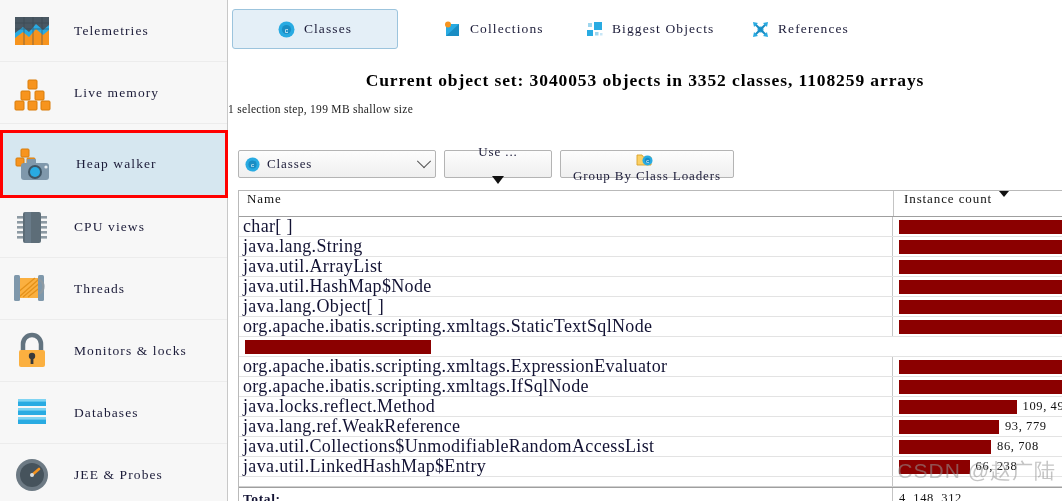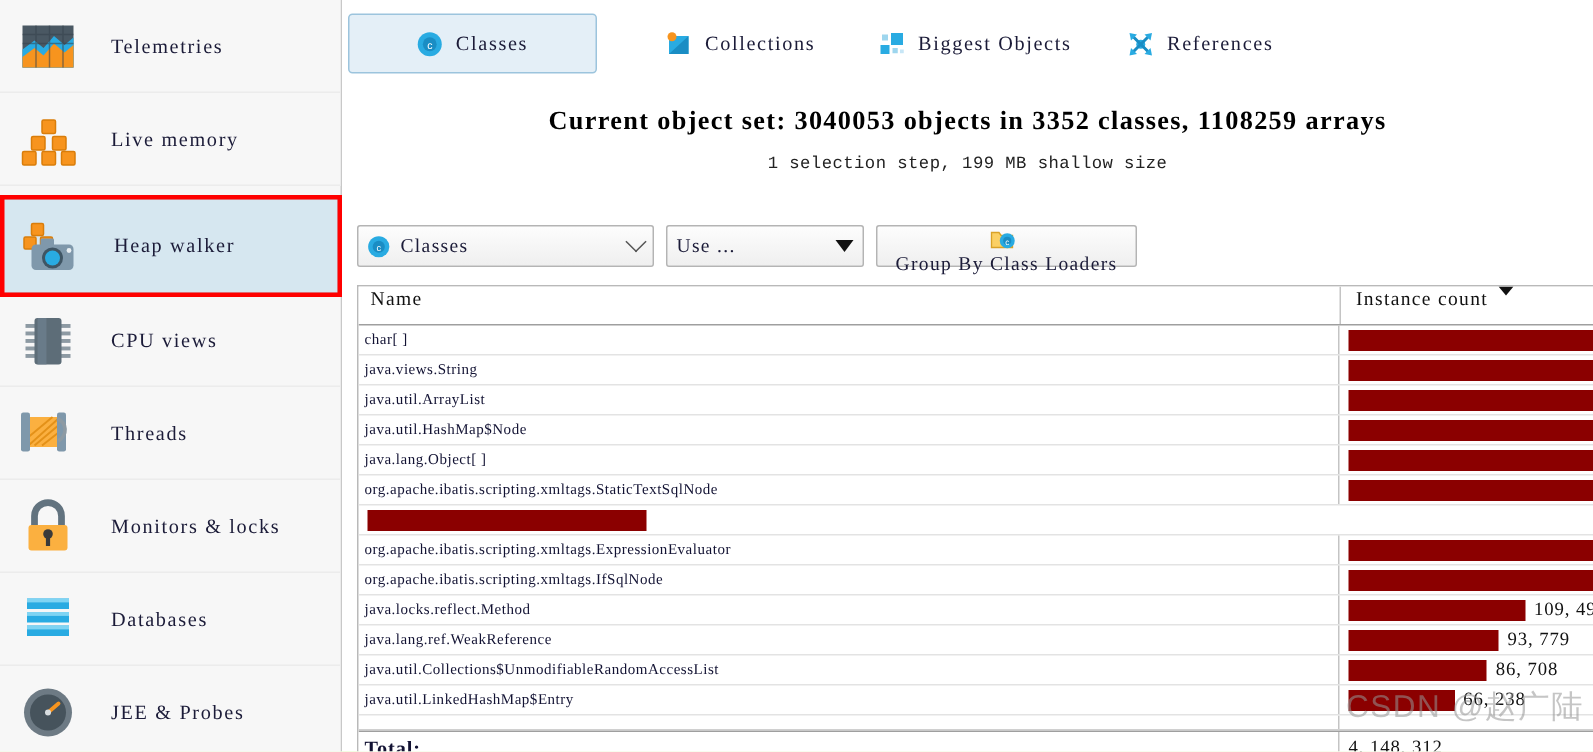--- a/index.html
+++ b/index.html
@@ -7,21 +7,21 @@
     margin: 0; padding: 0;
     width: 1062px; height: 501px;
     overflow: hidden;
     background: #ffffff;
     font-family: "Liberation Serif", serif;
   }
   #app {
     position: relative;
     width: 1062px; height: 501px;
     display: flex;
-    background: #bef264;
+    background: #0f766e;
   }
 
   
   #sidebar {
     position: relative;
     width: 228px;
     height: 501px;
     background: #f7f7f7;
     border-right: 1px solid #c8c8c8;
     flex: 0 0 228px;
@@ -115,25 +115,24 @@
     font-size: 17.5px;
     font-weight: bold;
     color: #000000;
     letter-spacing: 0.9px;
     font-family: "Liberation Serif", serif;
   }
   #subline {
     position: absolute;
     left: 0; top: 103px;
     width: 834px;
-    text-align: center;
     font-size: 11.5px;
     color: #222222;
     letter-spacing: 0.3px;
-    font-family: Liberation Mono, monospace;
+    font-family: Liberation Serif, serif;
   }
 
   
   #toolbar {
     position: absolute;
     left: 10px; top: 150px;
     display: flex;
     align-items: center;
     gap: 8px;
   }
@@ -142,21 +141,21 @@
     background: linear-gradient(#fdfdfd, #efefef);
     border: 1px solid #b4b4b4;
     border-radius: 2px;
     display: flex;
     align-items: center;
     padding: 0 6px;
     cursor: pointer;
     font-family: "Liberation Serif", serif;
   }
   #combo-classes { width: 198px; justify-content: space-between; }
-  #combo-use { width: 132px; justify-content: space-between; gap: 16px; }
+  #combo-use { width: 108px; justify-content: center; gap: 16px; flex-direction: column; }
   #btn-group { height: 28px; padding: 0 12px; flex-direction: column; }
   .combo-text {
     font-size: 13px;
     color: #1b1b38;
     letter-spacing: 0.9px;
     white-space: nowrap;
   }
   .chev {
     width: 10px; height: 10px;
     border-right: 1.6px solid #555;
@@ -211,21 +210,21 @@
   .trow {
     position: relative;
     height: 20px;
     border-bottom: 1px solid #e3e3e3;
     display: flex;
   }
   .cell-name {
     width: 654px;
     flex: 0 0 654px;
     padding-left: 4px;
-    font-size: 10px;
+    font-size: 18px;
     color: #121233;
     letter-spacing: 0.35px;
     line-height: 19px;
     font-family: "Liberation Serif", serif;
     white-space: nowrap;
     overflow: hidden;
     border-right: 1px solid #c4c4c4;
   }
   .cell-bar {
     position: relative;
@@ -535,21 +534,21 @@
 
       <div id="tbody">
           <div class="trow">
             <div class="cell-name">char[ ]</div>
             <div class="cell-bar">
               <div class="bar" style="width: 392px; background: rgb(139, 0, 0);"></div>
               <span class="barval"></span>
             </div>
           </div>
           <div class="trow">
-            <div class="cell-name">java.views.String</div>
+            <div class="cell-name">java.lang.String</div>
             <div class="cell-bar">
               <div class="bar" style="width: 392px; background: rgb(139, 0, 0);"></div>
               <span class="barval"></span>
             </div>
           </div>
           <div class="trow">
             <div class="cell-name">java.util.ArrayList</div>
             <div class="cell-bar">
               <div class="bar" style="width: 315.56px; background: rgb(139, 0, 0);"></div>
             </div>

